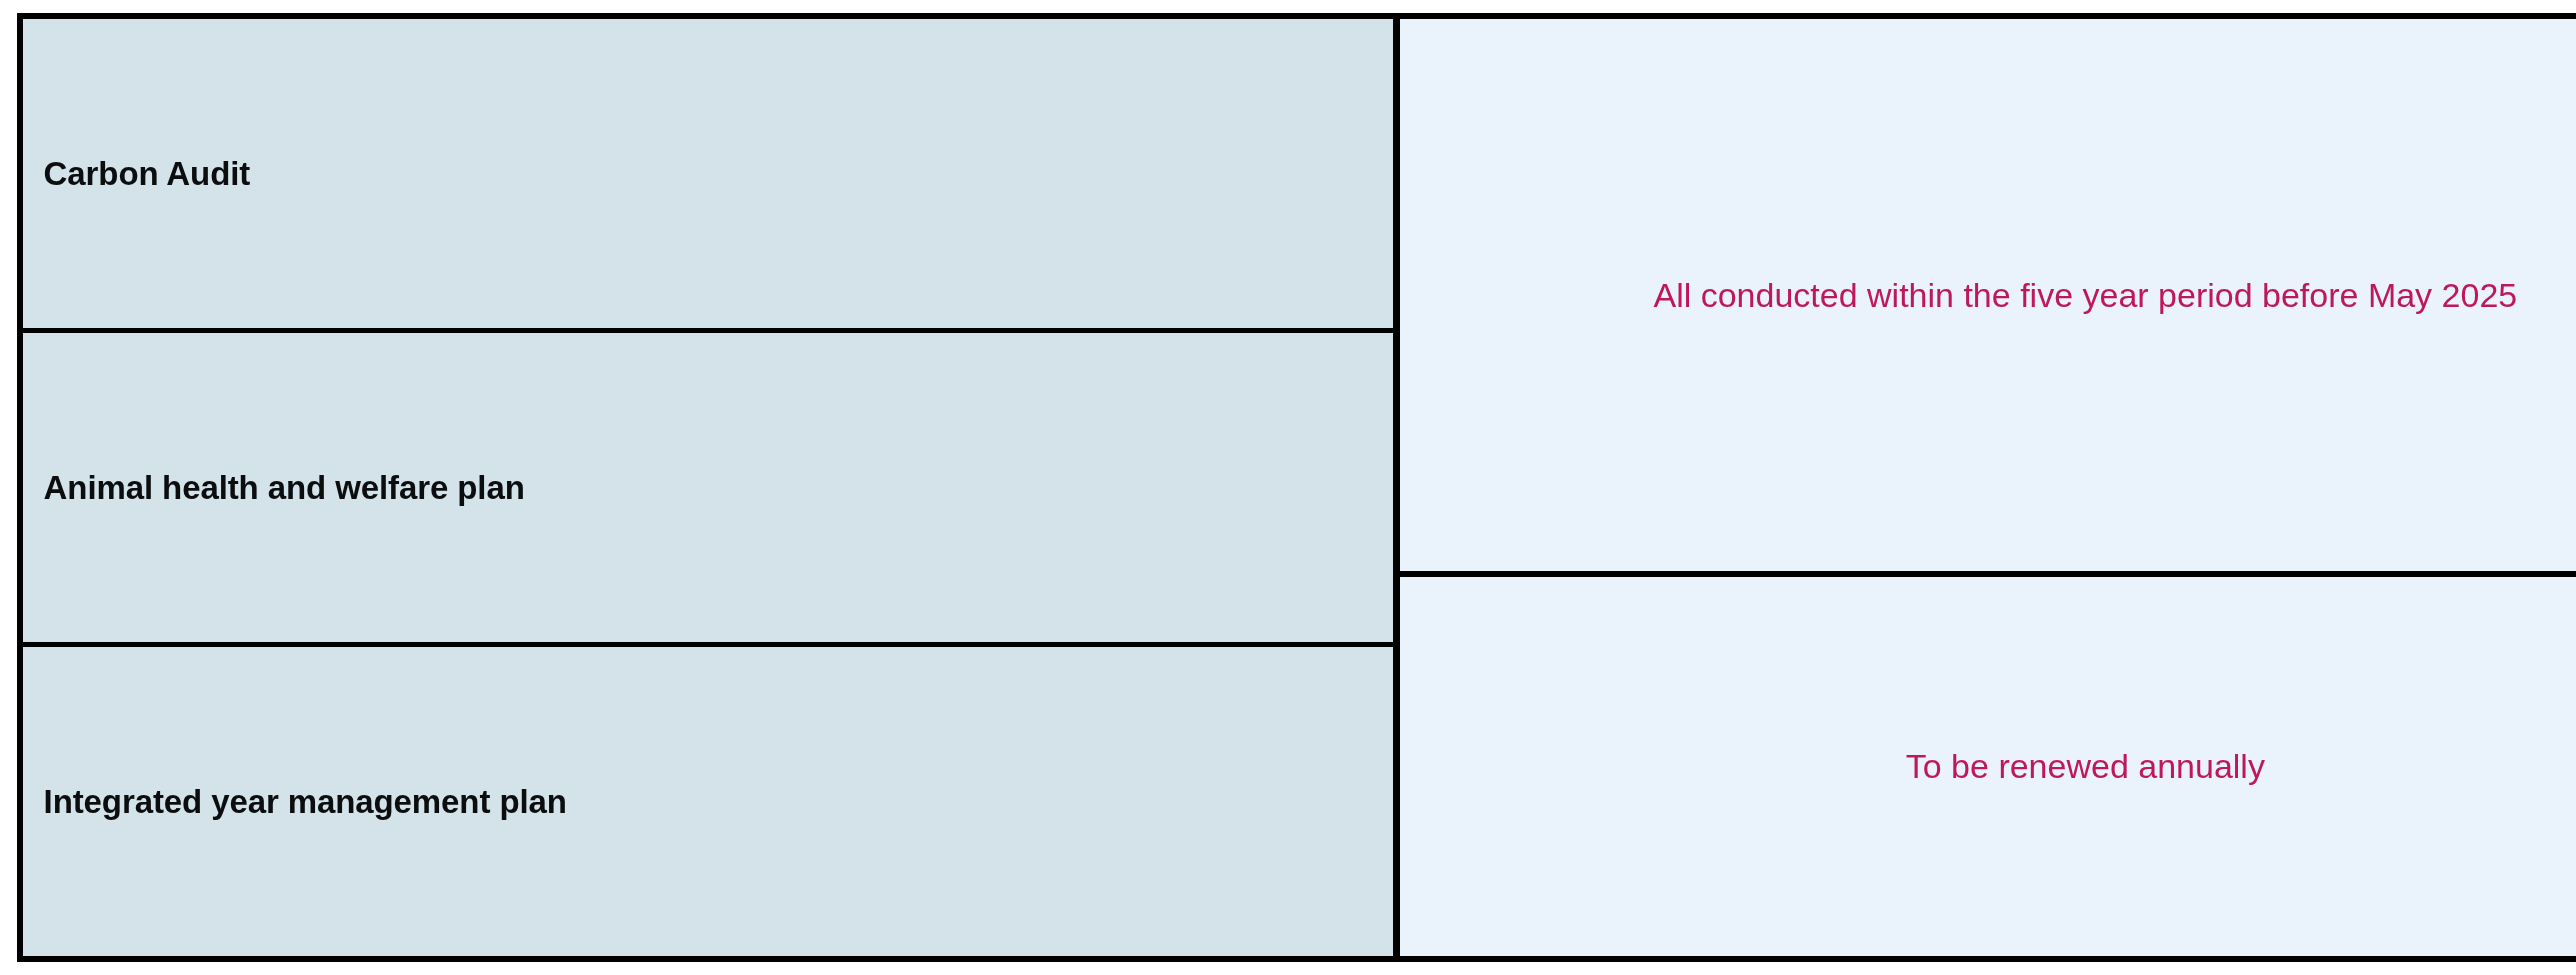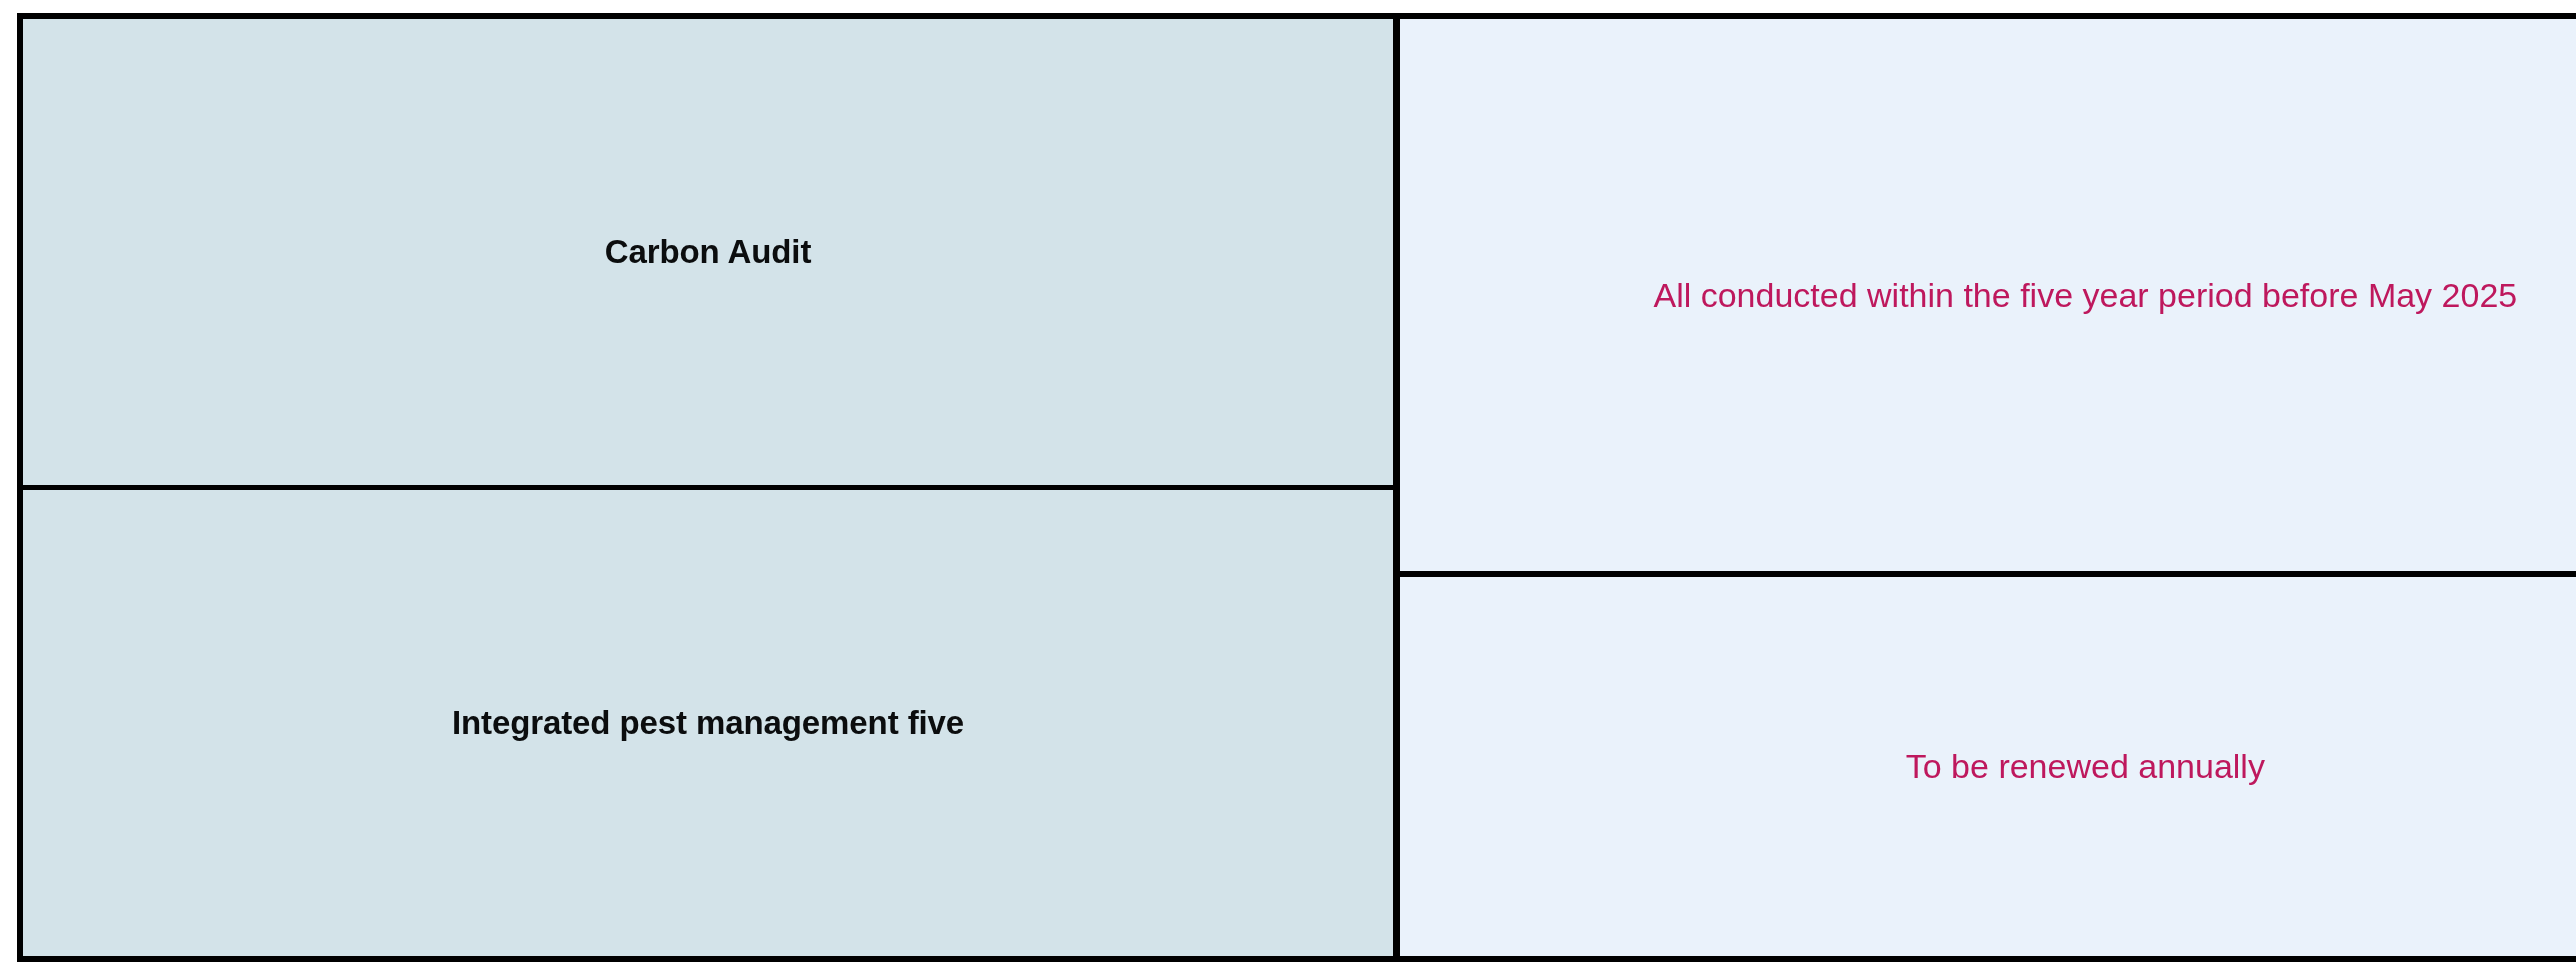--- a/index.html
+++ b/index.html
@@ -45,21 +45,20 @@
     flex-direction: column;
     background: #d3e3e9;
   }
 
   .req-cell {
     position: relative;
     flex: 1 1 0;
     background: #d3e3e9;
     display: flex;
     align-items: center;
-    justify-content: center;
     text-align: center;
     box-sizing: border-box;
     border-bottom: 5.7px solid #000000;
     padding: 0 20.6px;
   }
   .req-cell:last-child {
     border-bottom: none;
   }
 
   .req-label {
@@ -124,23 +123,26 @@
   <div class="table-grid">
 
     <div class="col-requirements">
 
       <div class="req-cell">
         <span class="req-label">Carbon Audit</span>
       </div>
 
 
 
+      <div class="req-cell">
+        <span class="req-label">Animal health and welfare plan</span>
+      </div>
 
       <div class="req-cell">
-        <span class="req-label">Integrated pest management five</span>
+        <span class="req-label">Integrated year management plan</span>
       </div>
 
     </div>
 
     <div class="col-divider"></div>
 
     <div class="col-timing">
 
       <div class="timing-cell span-three">
         <span class="timing-label">All conducted within the five year period before May 2025</span>

